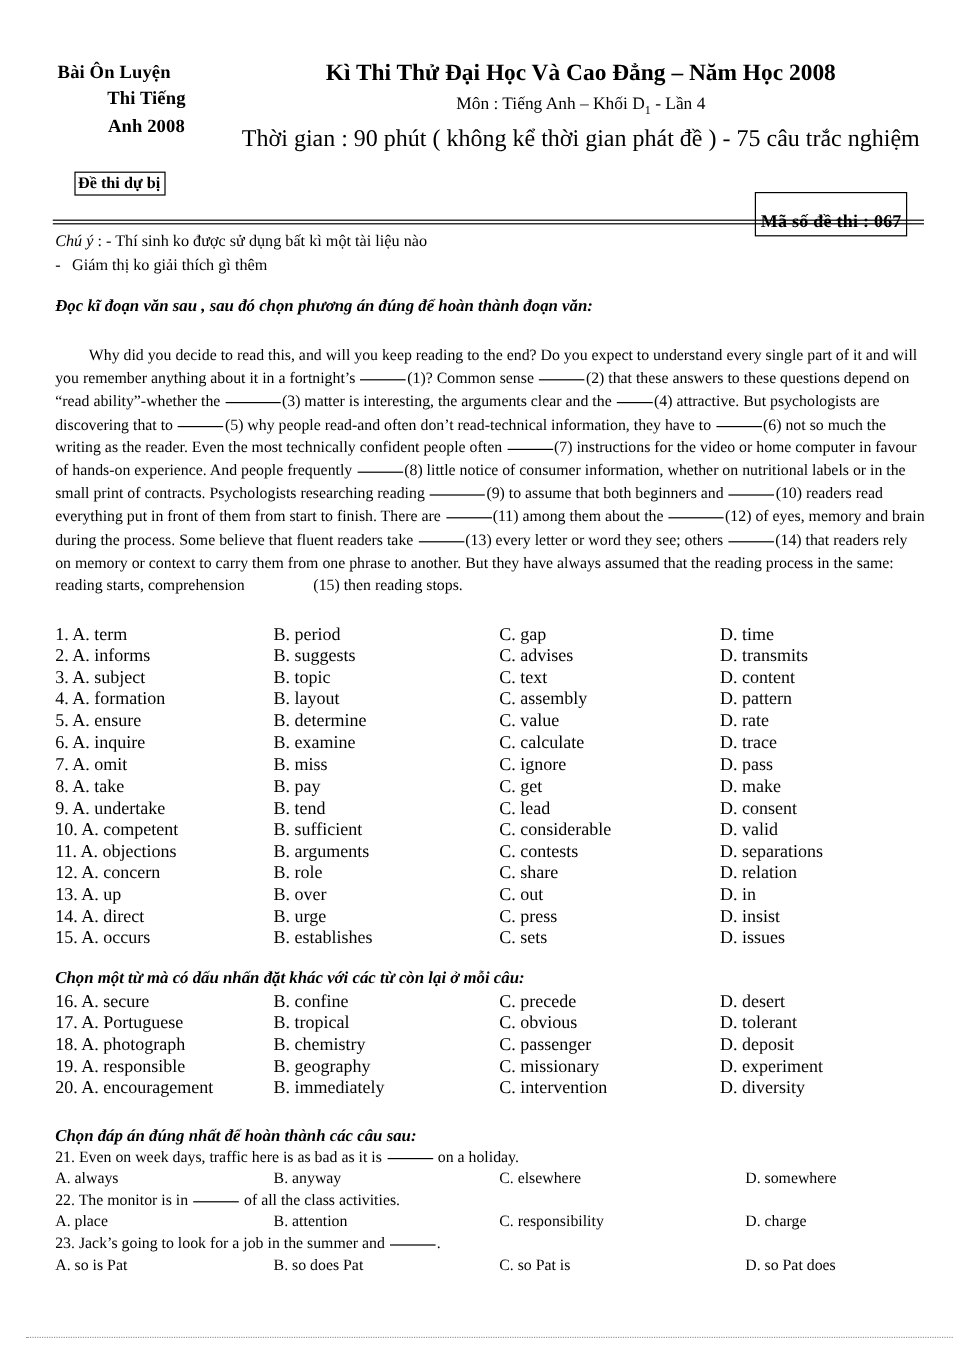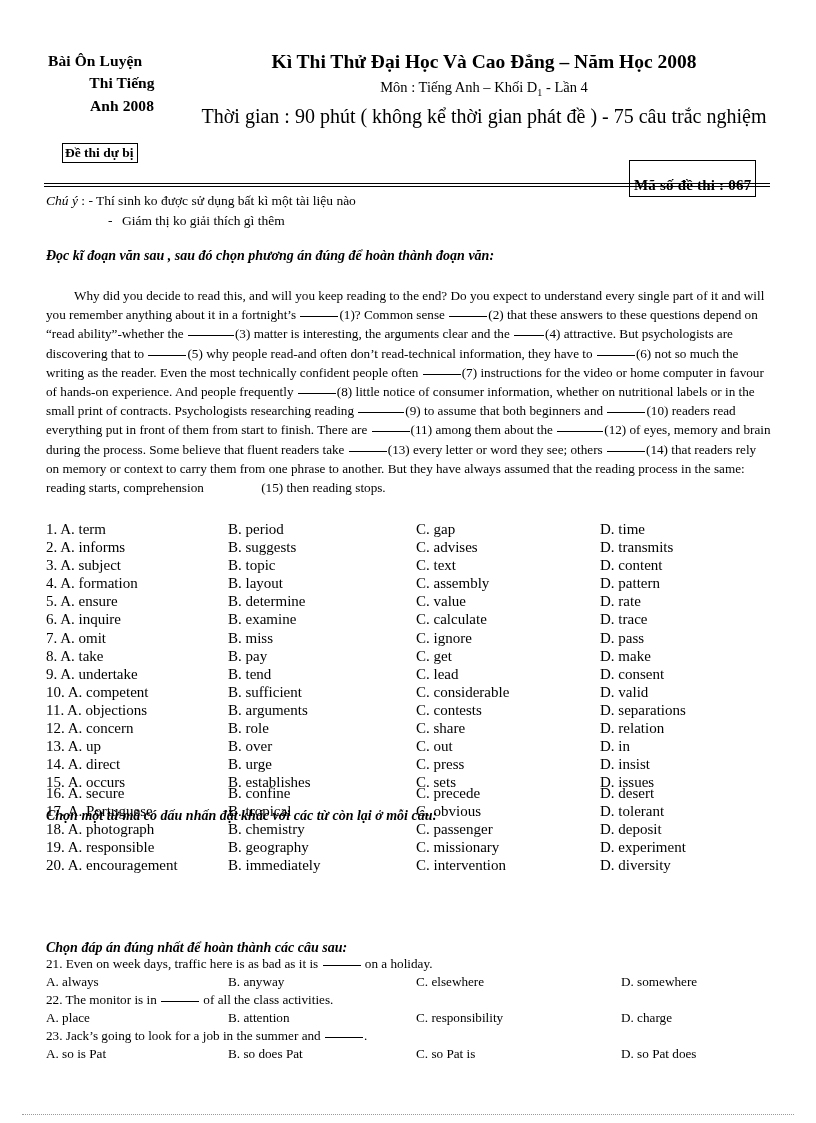--- a/index.html
+++ b/index.html
@@ -120,21 +120,20 @@
     width: 724px;
     font-size: 13.5px;
     line-height: 1.5;
   }
   .note-line1 { white-space: nowrap; }
   .note-label {
     font-style: italic;
     font-weight: normal;
   }
   .note-line2 {
-    margin-left: 62px;
     white-space: nowrap;
   }
   .note-dash { display: inline-block; width: 14px; }
 
   
   .sec-heading {
     position: absolute;
     left: 46px;
     font-style: italic;
     font-weight: bold;
@@ -168,21 +167,21 @@
   .bl-none { border-bottom: none; width: 52px; }
 
   
   .optlist {
     position: absolute;
     left: 46px;
     width: 726px;
     font-size: 15px;
   }
   #optlist-1 { top: 520px; }
-  #optlist-2 { top: 784px; }
+  #optlist-2 { top: 826px; }
 
   .optrow {
     position: relative;
     height: 18.1px;
     line-height: 18.1px;
     white-space: nowrap;
   }
   .optrow .col-a {
     position: absolute; left: 0px;
   }

